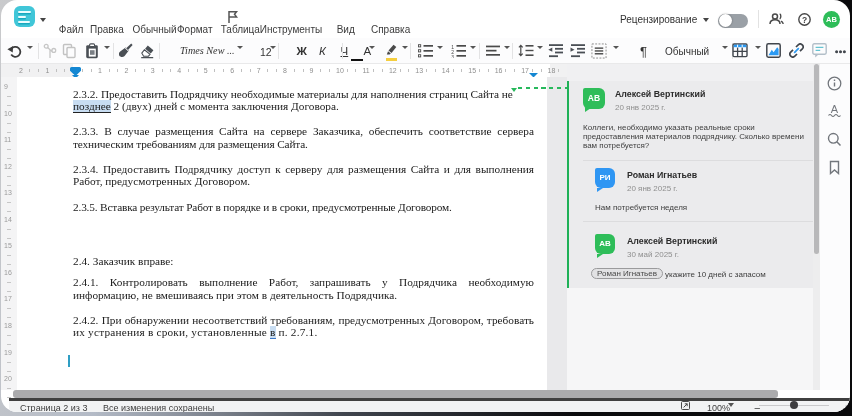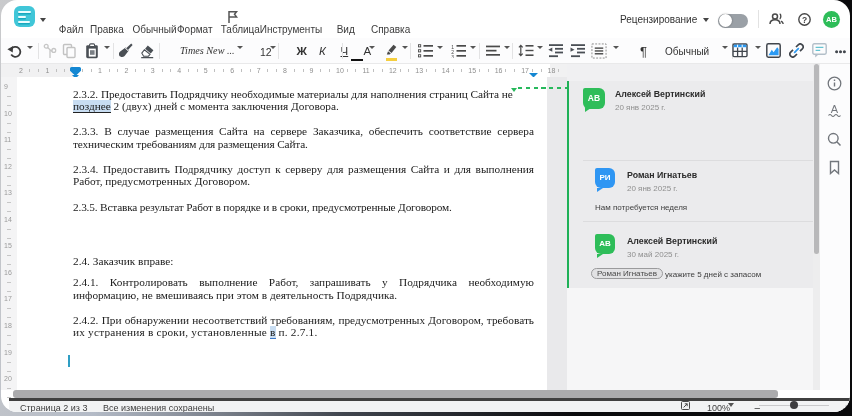--- a/index.html
+++ b/index.html
@@ -401,31 +401,32 @@
   <div class="abs" id="dash"></div>
   <div class="abs" id="anchor"></div>
 
   <div class="abs" id="panel">
     <div style="position:absolute;left:0;top:0;width:246px;height:17px;background:#f0f0f2;"></div>
     <div id="gline"></div>
     <div id="thread"></div>
     <div class="av g" style="left:16px;top:24px;width:22px;height:20.5px;line-height:20.5px;font-size:8.5px;">АВ</div>
     <div class="cname" style="left:48px;top:24.5px;">Алексей Вертинский</div>
     <div class="cdate" style="left:48px;top:38.5px;">20 янв 2025 г.</div>
+    <div class="ctext" style="left:16px;top:58.5px;">Коллеги, необходимо указать реальные сроки<br>предоставления материалов подрядчику. Сколько времени<br>вам потребуется?</div>
     <div class="csep" style="left:16px;top:96px;width:230px;"></div>
     <div class="av b" style="left:28px;top:104px;">РИ</div>
     <div class="cname" style="left:60px;top:106px;">Роман Игнатьев</div>
     <div class="cdate" style="left:60px;top:120px;">20 янв 2025 г.</div>
     <div class="ctext" style="left:28px;top:139px;">Нам потребуется неделя</div>
     <div class="csep" style="left:16px;top:157px;width:230px;"></div>
     <div class="av g" style="left:28px;top:170px;">АВ</div>
     <div class="cname" style="left:60px;top:171.5px;">Алексей Вертинский</div>
     <div class="cdate" style="left:60px;top:185.5px;">30 май 2025 г.</div>
     <div id="chip" style="left:24px;top:204px;">Роман Игнатьев</div>
-    <div class="ctext" style="left:98px;top:206px;">укажите 5 дней с запасом</div>
+    <div class="ctext" style="left:98px;top:206px;">укажите 10 дней с запасом</div>
   </div>
 
   <div class="abs" id="pscroll">
       <div id="pthumb"></div>
     </div>
   <div class="abs" id="sidebar">
     <svg style="top:12px" width="15" height="15" viewBox="0 0 15 15">
         <circle cx="7.5" cy="7.5" r="6.3" fill="none" stroke="#72767c" stroke-width="1.3"></circle>
         <path d="M7.5 6.5 v4 M7.5 3.6 v1.4" stroke="#72767c" stroke-width="1.4"></path>
       </svg>

